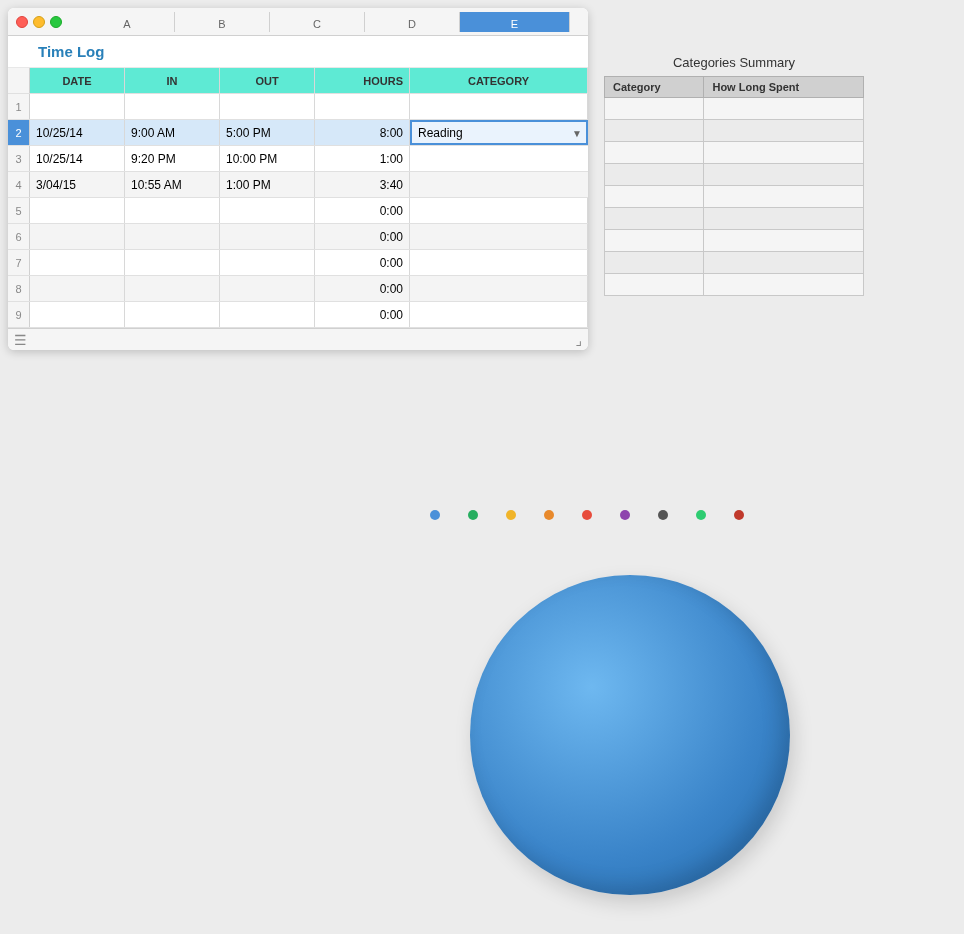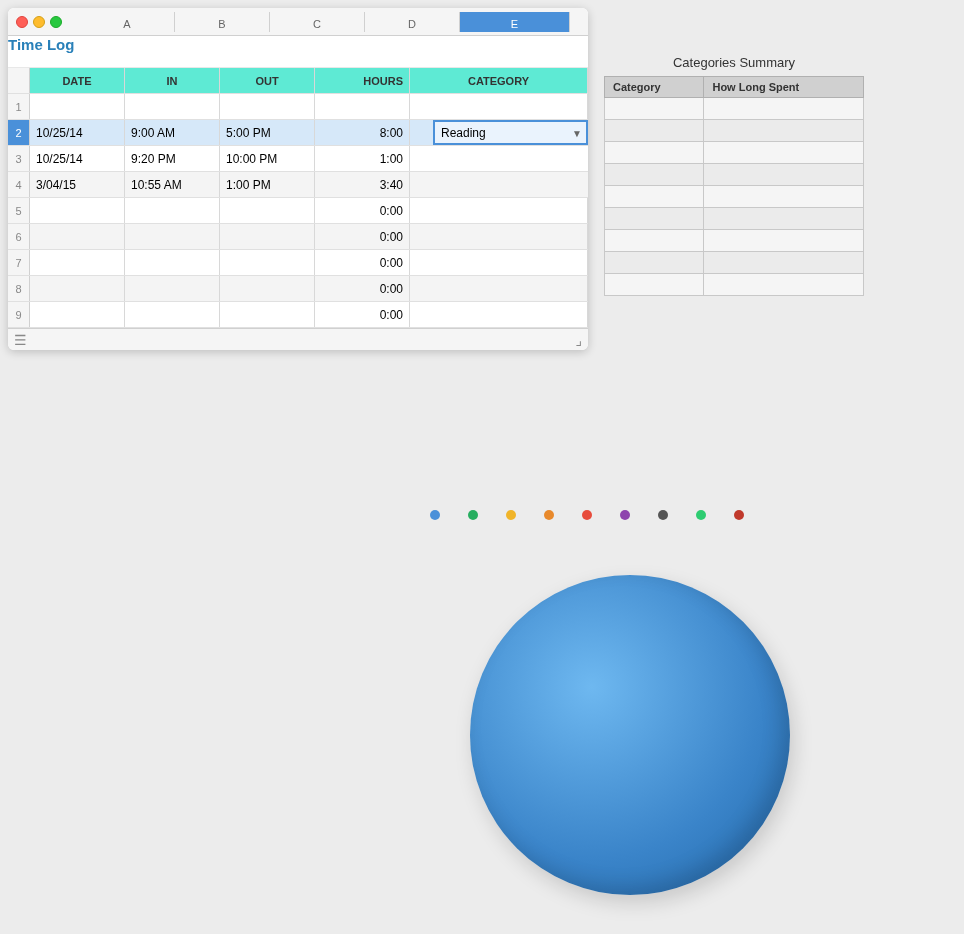--- a/index.html
+++ b/index.html
@@ -65,23 +65,24 @@
     
     .col-a { width: 95px; }
     .col-b { width: 95px; }
     .col-c { width: 95px; }
     .col-d { width: 95px; }
     .col-e { width: 110px; flex: 1; }
 
     
     .sheet-title-row {
       display: flex;
-      align-items: flex-start;
+      align-items: center;
       height: 32px;
       border-bottom: 1px solid #e8e8e8;
+      padding-left: 30px;
     }
     .sheet-title {
       color: #2980b9;
       font-size: 15px;
       font-weight: 600;
     }
     .sheet-row {
       display: flex;
       align-items: stretch;
       border-bottom: 1px solid #e0e0e0;
@@ -129,21 +130,20 @@
       font-size: 11px;
       color: #333;
       justify-content: center;
     }
     .cell.right { justify-content: flex-end; }
 
     .cell-e-selected {
       position: relative;
       background: #eaf3fd;
       border: 2px solid #4a90d9 !important;
-      margin-left: 23px;
     }
     .dropdown-arrow {
       position: absolute;
       right: 4px;
       top: 50%;
       transform: translateY(-50%);
       font-size: 10px;
       color: #666;
     }
 

